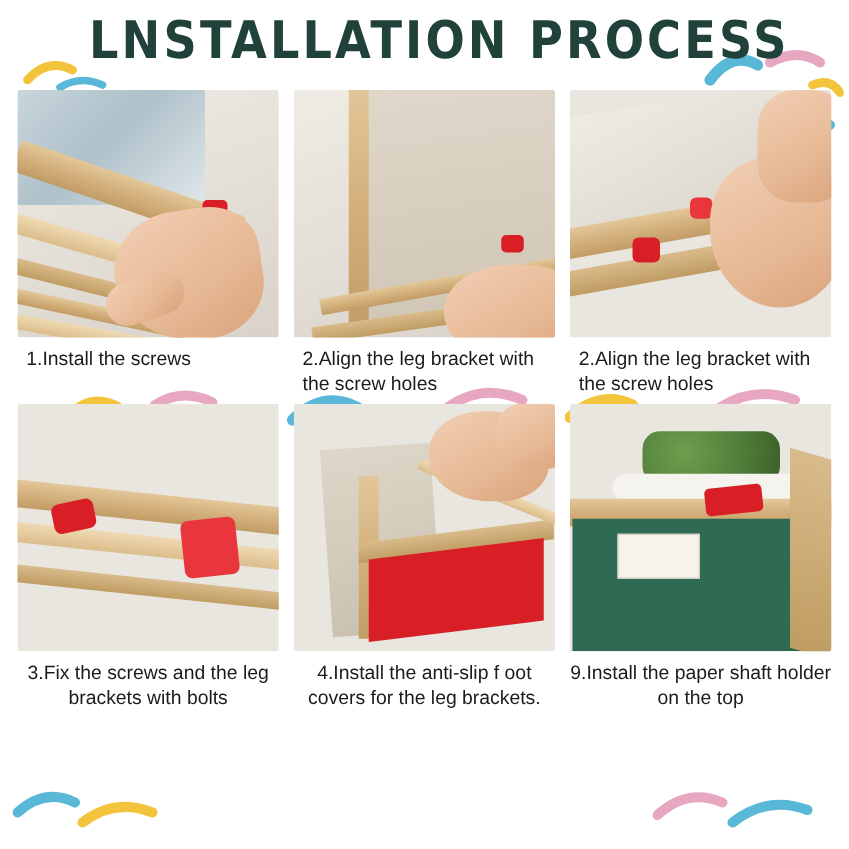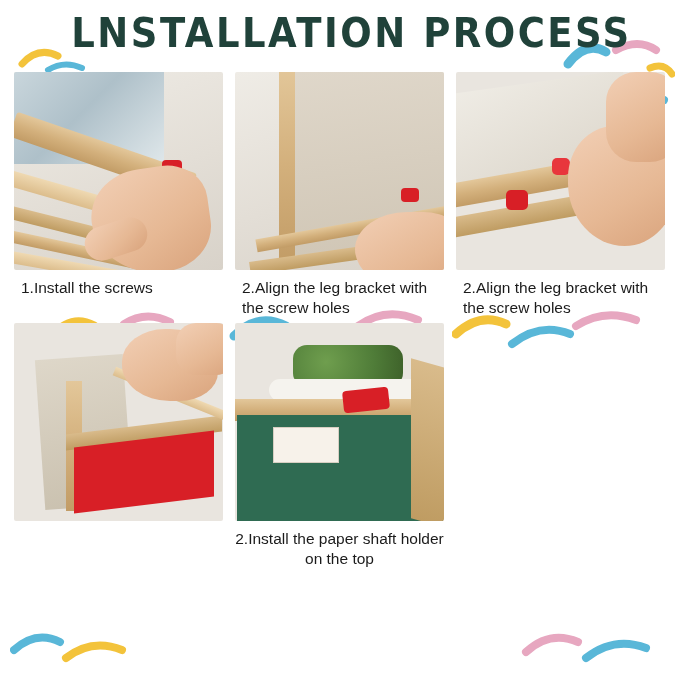--- a/index.html
+++ b/index.html
@@ -251,41 +251,53 @@
       <div class="layer wood p3-frame1"></div>
       <div class="layer wood3 p3-frame2"></div>
       <div class="layer red p3-knob"></div>
       <div class="layer red2 p3-knob2"></div>
       <div class="layer skin p3-hand"></div>
       <div class="layer skin p3-arm"></div>
     </div>
     <div class="caption">2.Align the leg bracket with the screw holes</div>
   </div>
 
+  <div class="cell">
+    <div class="photo">
+      <div class="layer bg-wall"></div>
+      <div class="layer wood p4-rail1"></div>
+      <div class="layer wood2 p4-rail2"></div>
+      <div class="layer wood3 p4-rail3"></div>
+      <div class="layer red p4-knob"></div>
+      <div class="layer red2 p4-clamp"></div>
+    </div>
+    <div class="caption">3.Fix the screws and the leg brackets with bolts</div>
+  </div>
 
   <div class="cell">
     <div class="photo">
       <div class="layer bg-wall"></div>
       <div class="layer p5-panelL"></div>
       <div class="layer wood p5-leg"></div>
       <div class="layer wood3 p5-frame"></div>
       <div class="layer red p5-red"></div>
       <div class="layer wood2 p5-rod"></div>
       <div class="layer skin p5-hand"></div>
       <div class="layer skin p5-arm"></div>
     </div>
+    <div class="caption">4.Install the anti-slip f oot covers for the leg brackets.</div>
   </div>
 
   <div class="cell">
     <div class="photo">
       <div class="layer bg-wall"></div>
       <div class="layer p6-plant"></div>
       <div class="layer p6-roll"></div>
       <div class="layer wood p6-frameT"></div>
       <div class="layer green p6-green"></div>
       <div class="layer p6-label"></div>
       <div class="layer red p6-red"></div>
       <div class="layer wood3 p6-side"></div>
     </div>
-    <div class="caption">2.Install the paper shaft holder on the top</div>
+    <div class="caption">9.Install the paper shaft holder on the top</div>
   </div>
 
 </div>
 
 </body></html>

